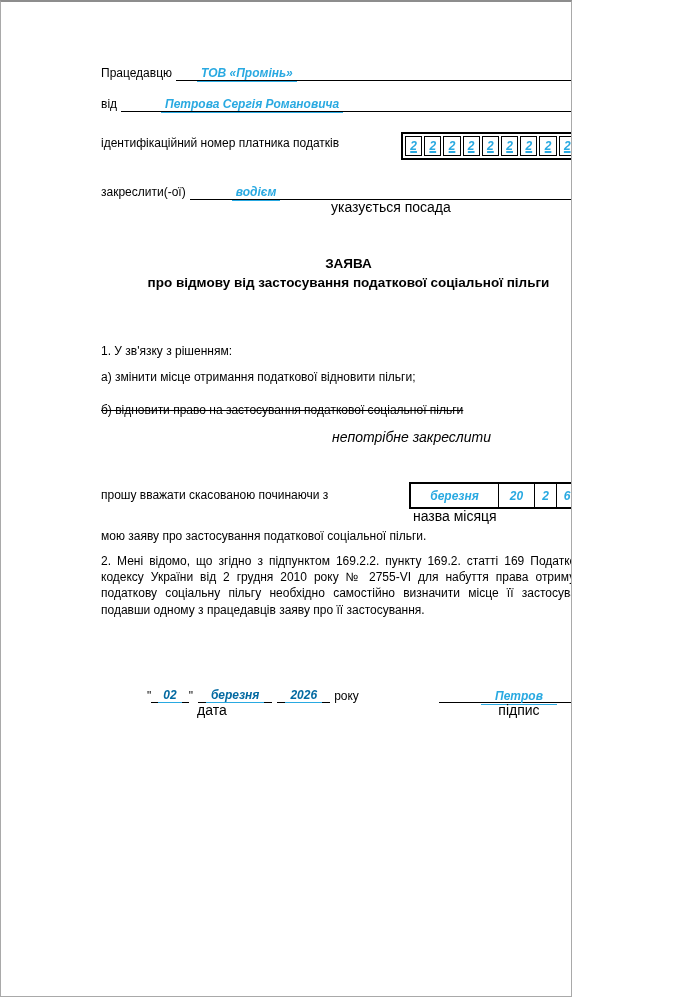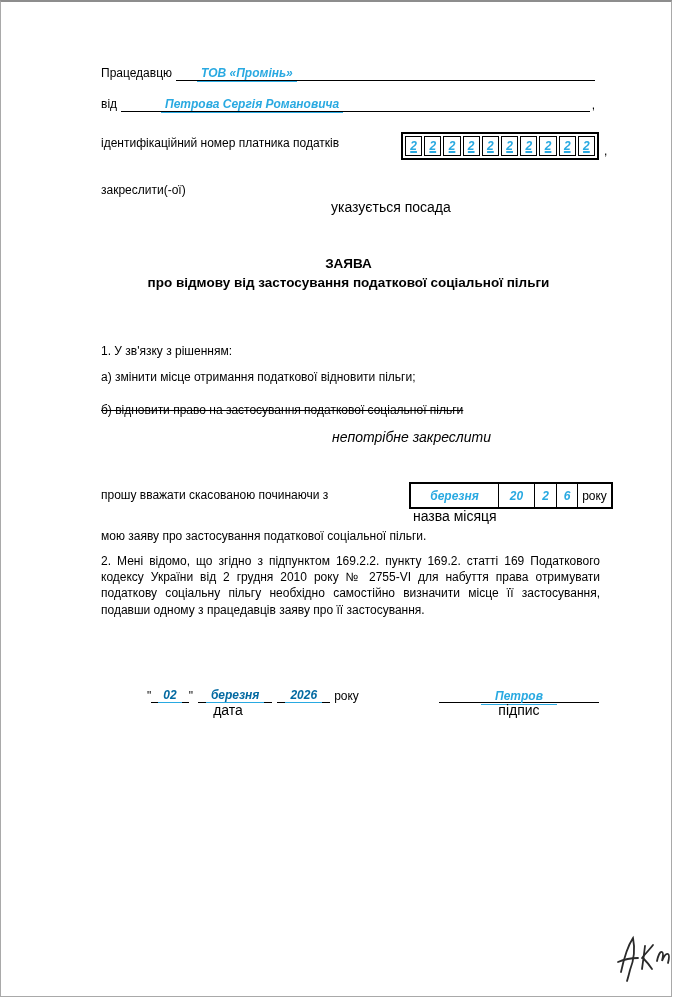--- a/index.html
+++ b/index.html
@@ -1,18 +1,18 @@
 <!DOCTYPE html>
 <html><head>
 <meta charset="utf-8">
 <style>
   html, body { margin:0; padding:0; background:#ffffff; }
   .page {
     position:relative;
-    width:672px; height:997px;
+    width:572px; height:997px;
     box-sizing:border-box;
     background:#ffffff;
     border:1px solid #a9a9a9;
     border-top:2px solid #8d8d8d;
     font-family:"Liberation Sans", sans-serif;
     color:#000;
     overflow:hidden;
   }
   .abs { position:absolute; }
   .txt { font-size:12px; line-height:15px; white-space:nowrap; }
@@ -138,20 +138,23 @@
         <span class="blueval">2</span>
       </span>
     <span class="idcell">
         <span class="blueval">2</span>
       </span>
   </div>
   <div class="abs txt" style="left:603px; top:142px;">,</div>
 
   <div class="abs row" style="left:100px; top:181px; width:494px;">
     <span class="lbl">закреслити(-ої)</span>
+    <span class="fill-line">
+      <span class="fill-value blueval" style="left:42px;">водієм</span>
+    </span>
   </div>
   <div class="abs hint" style="left:330px; top:200px;">указується посада</div>
 
   <div class="abs title" style="left:100px; top:253px; width:495px;">
     <div>ЗАЯВА</div>
     <div>про відмову від застосування податкової соціальної пільги</div>
   </div>
 
   <div class="abs txt" style="left:100px; top:342px;">1. У зв'язку з рішенням:</div>
   <div class="abs txt" style="left:100px; top:368px;">а) змінити місце отримання податкової відновити пільги;</div>
@@ -189,21 +192,21 @@
       <span class="us" style="width:8px;"></span>
       <span class="dval">березня</span>
       <span class="us" style="width:8px;"></span>
       <span class="gap" style="width:5px;"></span>
       <span class="us" style="width:8px;"></span>
       <span class="dval">2026</span>
       <span class="us" style="width:8px;"></span>
       <span class="gap" style="width:4px;"></span>
       <span>року</span>
   </div>
-  <div class="abs hint" style="left:196px; top:703px; width:62px; text-align:center;">дата</div>
+  <div class="abs hint" style="left:196px; top:703px; width:62px; ">дата</div>
 
   <div class="abs sigline" style="left:438px; top:684px;">
     <span class="fill-sig blueval">Петров</span>
   </div>
   <div class="abs hint" style="left:438px; top:703px; width:160px; text-align:center;">підпис</div>
 
   <svg class="abs" style="left:606px; top:926px;" width="66" height="60" viewBox="0 0 66 60">
     <g fill="none" stroke="#2a2a2a" stroke-width="1.8" stroke-linecap="round">
       <path d="M14,44 C17,30 22,16 26,10 C28,20 27,32 23,42 C22,46 21,50 20,53"></path>
       <path d="M11,34 C18,31 26,30 31,30"></path>

